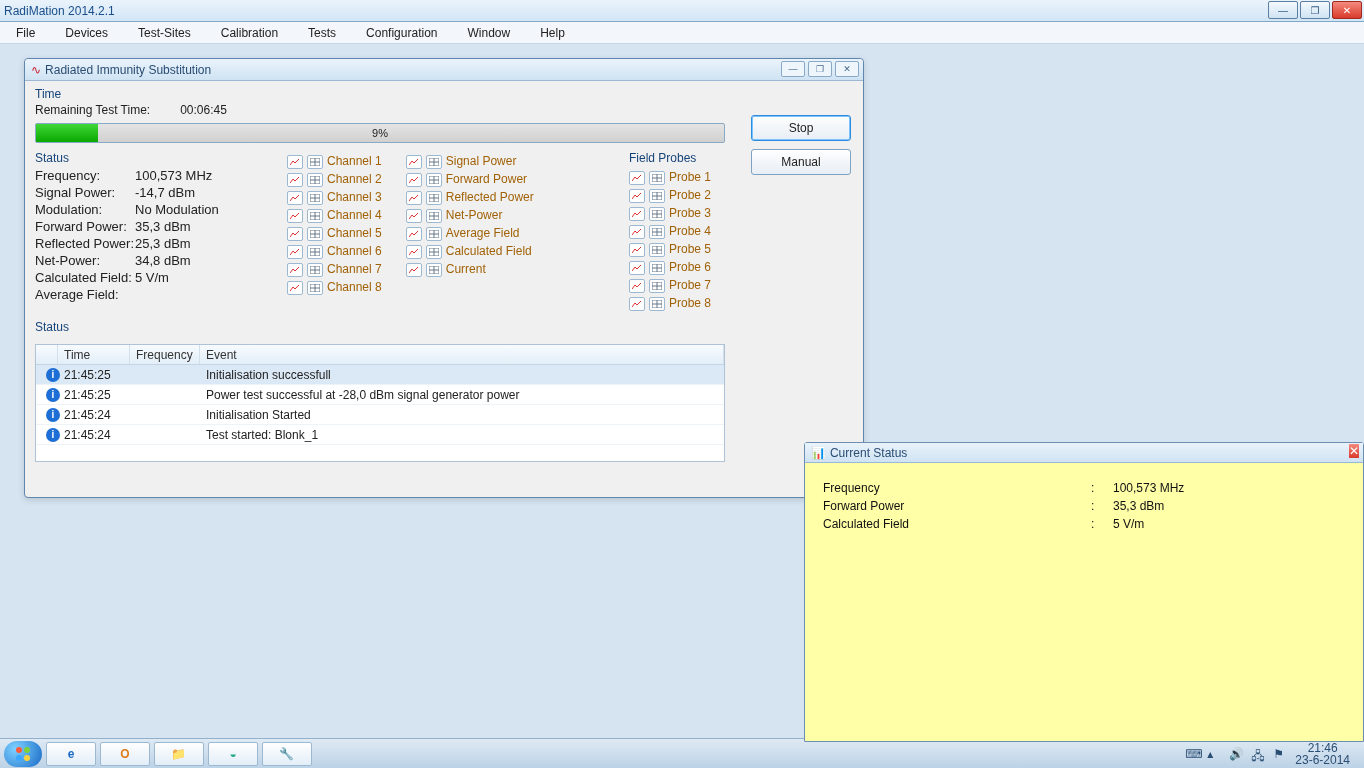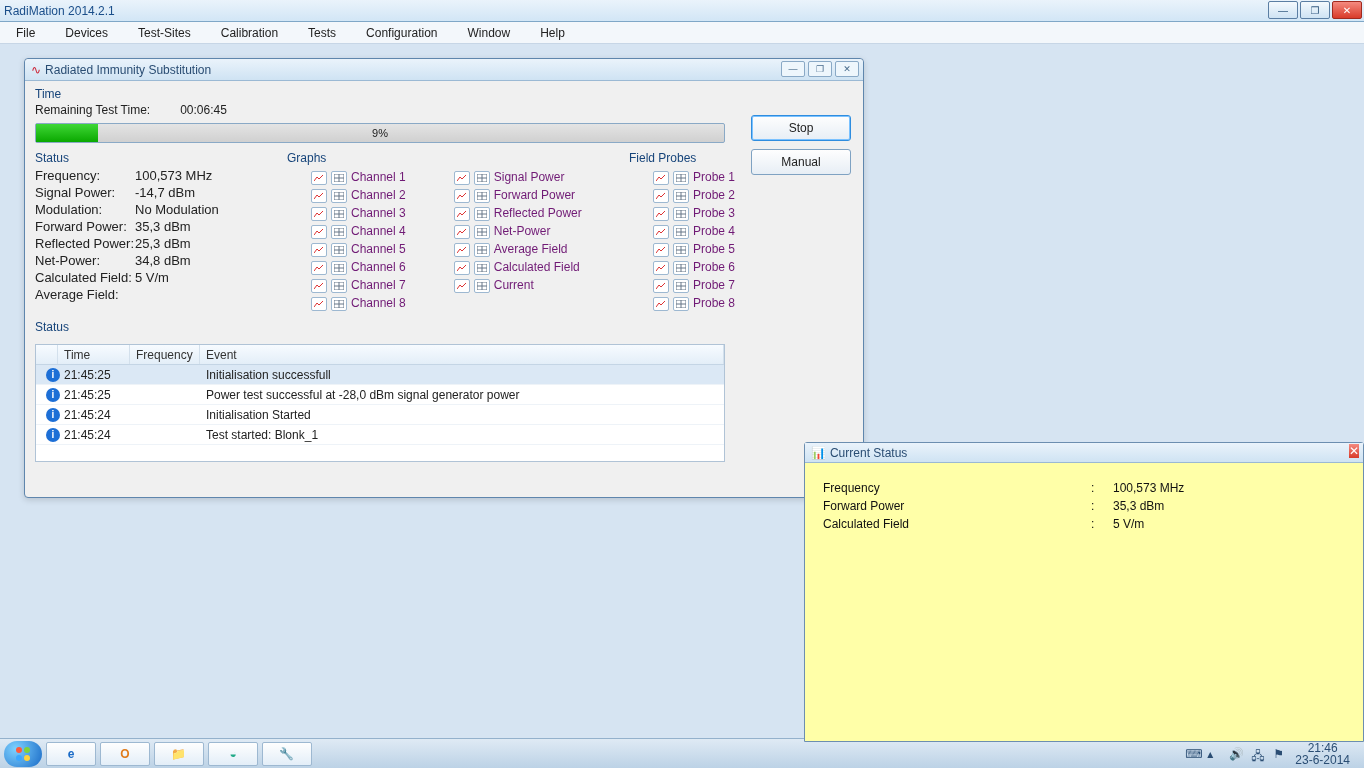--- a/index.html
+++ b/index.html
@@ -33,21 +33,21 @@
   .btncol { position:absolute; right:12px; top:34px; display:flex; flex-direction:column; gap:8px;}
   .pushbtn { width:100px; height:26px; border:1px solid #7fa2c2; background:linear-gradient(#fefefe,#e7eef5); border-radius:3px; color:#222;}
   .pushbtn.primary { border:1px solid #2f8ddf; box-shadow:0 0 0 1px #7bc2ff inset;}
   .cols { display:flex; gap:22px; margin-top:8px;}
   .colblock { display:flex; flex-direction:column;}
   .kv { display:flex;}
   .kv .k { width:100px; color:#222;}
   .kv .v { color:#222;}
   .kv .k, .kv .v { font-size: 13px; line-height: 17px; }
   .chlist { display:flex; flex-direction:column; gap:1px; margin-top:2px;}
-  .ch { display:flex; align-items:center; gap:4px; color:#701a75; font-size:12px; line-height:17px;margin-left:24px;}
+  .ch { display:flex; align-items:center; gap:4px; color:#a16207; font-size:12px; line-height:17px;}
   .mini { width:16px; height:14px; border:1px solid #9db8d1; background:#fff; border-radius:2px; display:inline-flex; align-items:center; justify-content:center;}
   .mini svg { width:10px; height:8px;}
   .status-table { margin-top:10px; border:1px solid #b0c3d6; background:#fff; height:118px; width:690px; overflow:hidden;}
   .status-table .hdr { display:flex; background:linear-gradient(#f7fbff,#e3eef8); border-bottom:1px solid #c4d5e5; height:20px; align-items:center;}
   .status-table .hdr div { padding:0 6px; color:#333; border-right:1px solid #d3e0ec; height:100%; display:flex; align-items:center;}
   .colTime{width:72px;} .colFreq{width:70px;} .colEvent{flex:1;}
   .status-table .row { display:flex; height:20px; align-items:center; border-bottom:1px solid #eef3f8;}
   .status-table .row:first-of-type { background:#dbe8f5;}
   .status-table .row div { padding:0 6px; color:#222;}
   .info-ico { width:14px; height:14px; border-radius:50%; background:#1d6fd6; display:inline-flex; align-items:center; justify-content:center; margin-left:4px;}
@@ -231,21 +231,20 @@
                 <div class="k">Calculated Field:</div>
                 <div class="v">5 V/m</div>
               </div>
               <div class="kv">
                 <div class="k">Average Field:</div>
                 <div class="v"></div>
               </div>
             </div>
         </div>
         <div class="colblock" style="width:320px;">
-          <div class="group-title">Graphs</div>
           <div style="display:flex; gap:24px;">
             <div class="chlist" id="channels">
                 <div class="ch">
                   <span class="mini">
                     <svg viewBox="0 0 10 8">
                       <polyline points="0,7 3,3 5,5 9,1" stroke="#d33" fill="none" stroke-width="1"></polyline>
                     </svg>
                   </span>
                   <span class="mini">
                     <svg viewBox="0 0 10 8">

